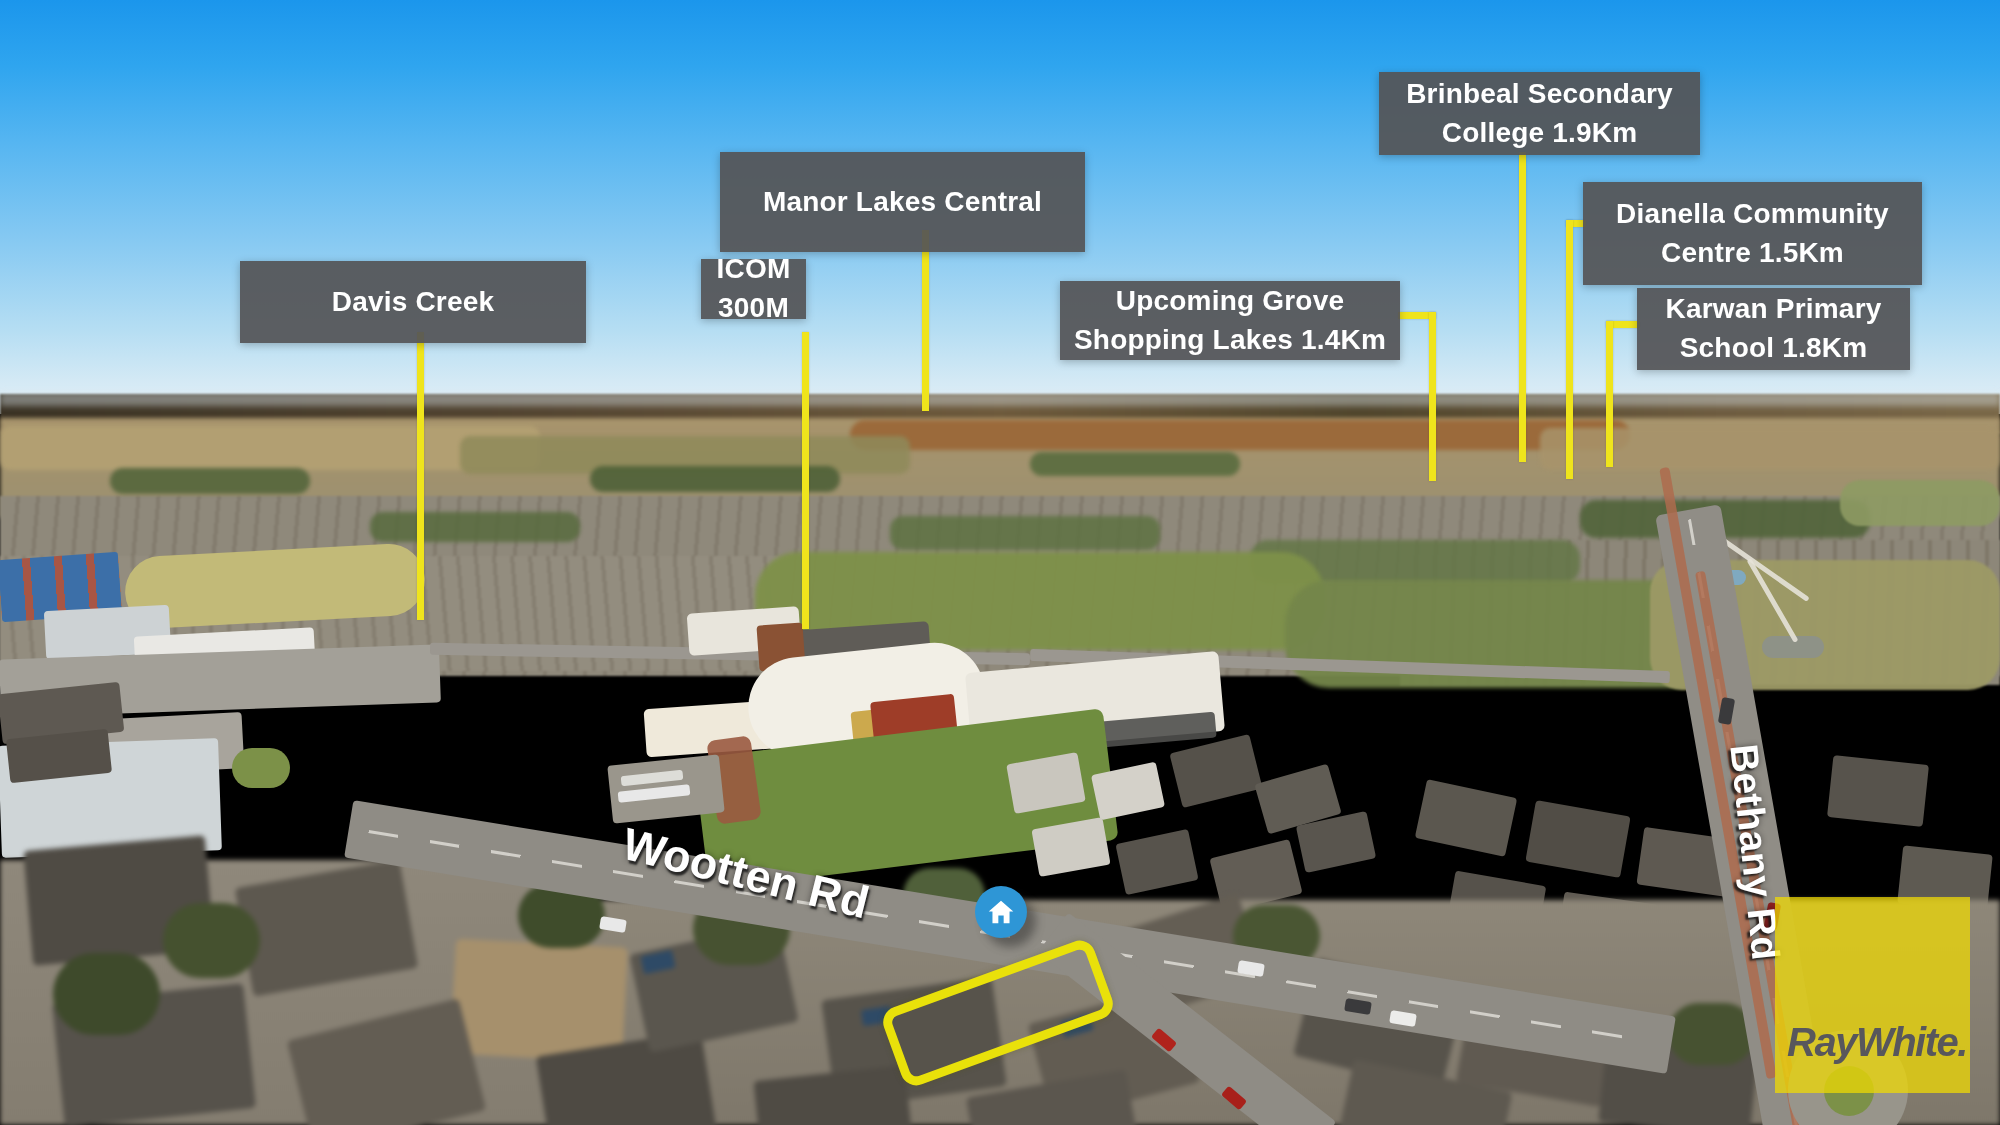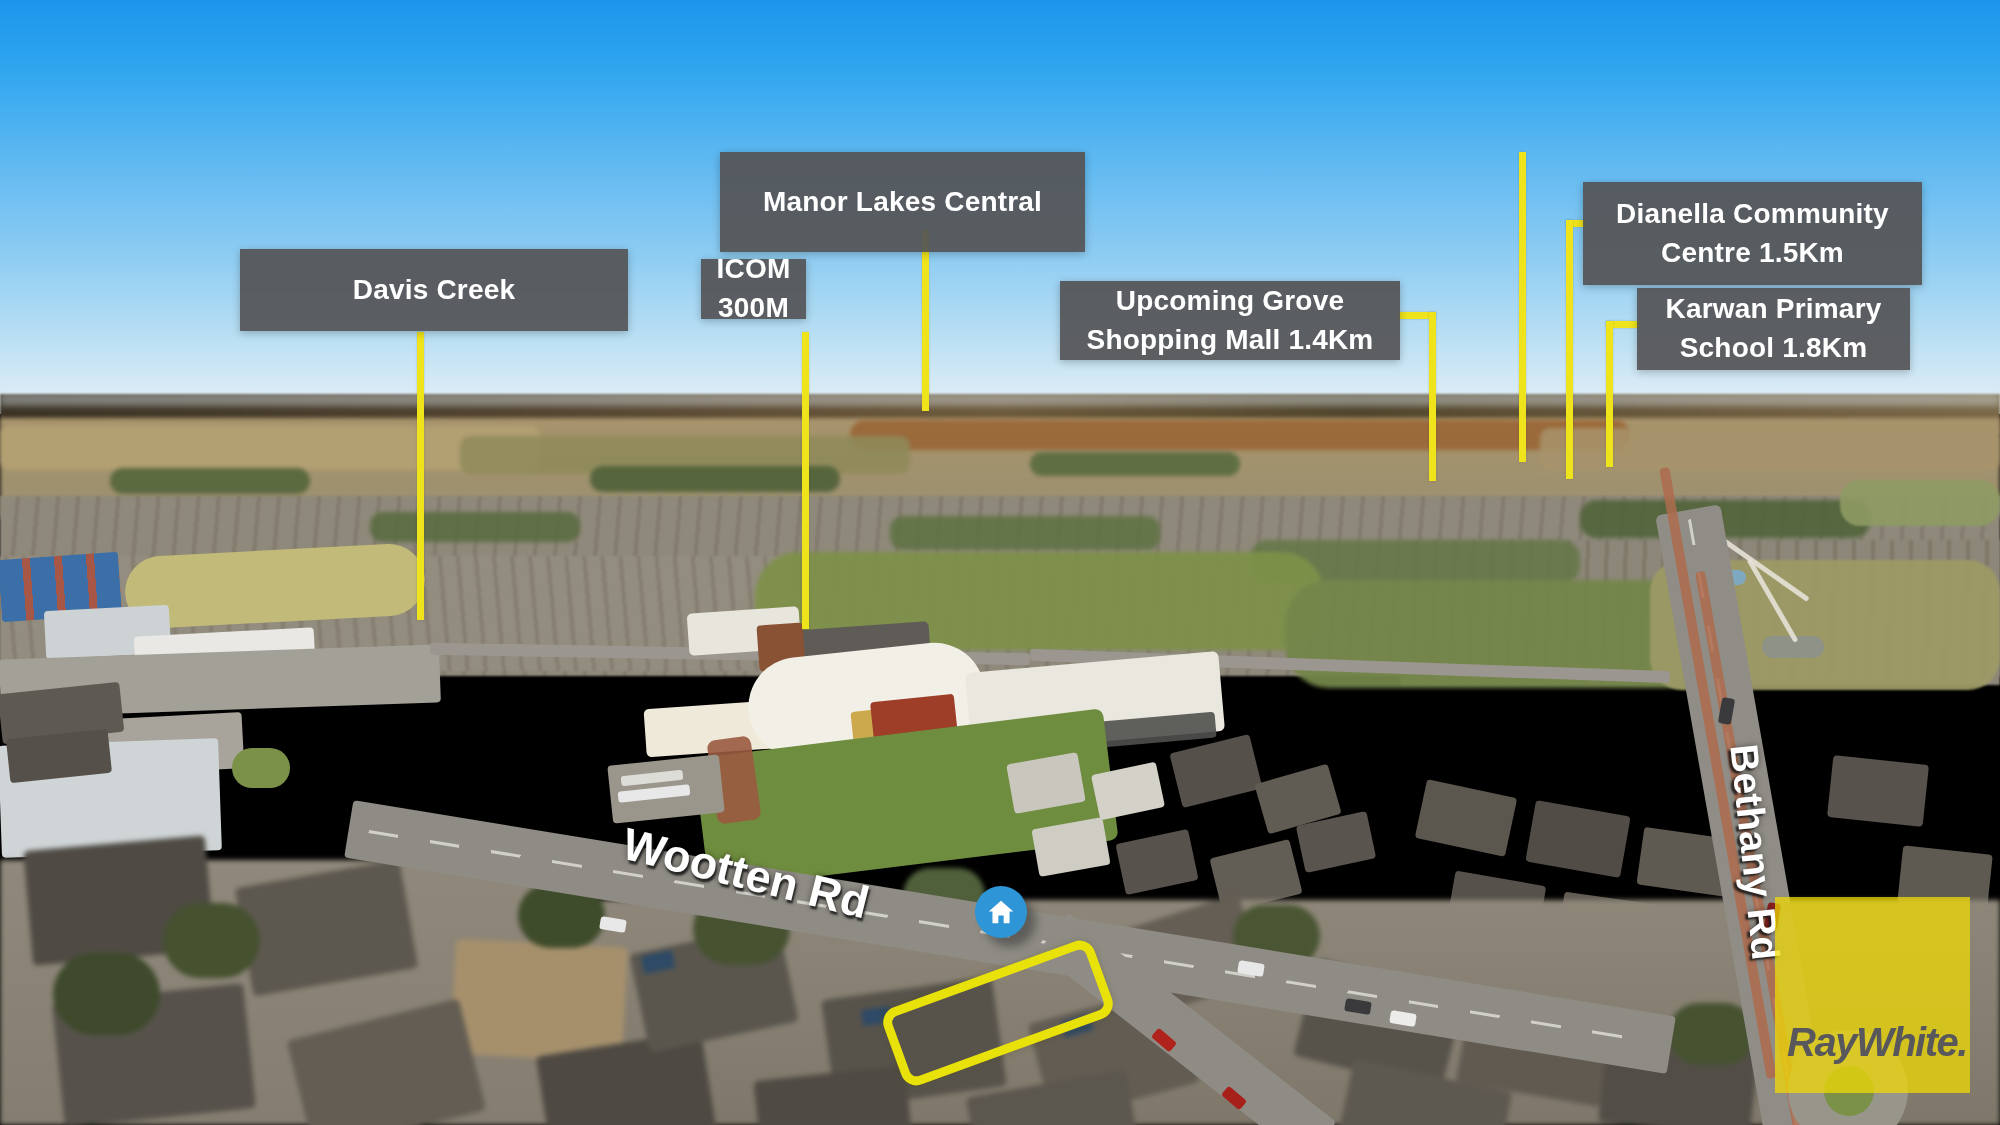--- a/index.html
+++ b/index.html
@@ -162,33 +162,37 @@
   <div class="leader" style="left:922px;top:230px;width:7px;height:181px"></div>
   <div class="leader" style="left:802px;top:332px;width:7px;height:297px"></div>
   <div class="leader" style="left:1398px;top:312px;width:38px;height:7px"></div>
   <div class="leader" style="left:1429px;top:312px;width:7px;height:169px"></div>
   <div class="leader" style="left:1519px;top:152px;width:7px;height:310px"></div>
   <div class="leader" style="left:1566px;top:220px;width:20px;height:7px"></div>
   <div class="leader" style="left:1566px;top:220px;width:7px;height:259px"></div>
   <div class="leader" style="left:1606px;top:321px;width:34px;height:7px"></div>
   <div class="leader" style="left:1606px;top:321px;width:7px;height:146px"></div>
 
-  <div class="callout" style="left:240px;top:249px;width:388px;height:82px">
+  <div class="callout" style="left:240px;top:261px;width:346px;height:82px">
     <span>Davis Creek</span>
   </div>
   <div class="callout" style="left:720px;top:152px;width:365px;height:100px">
     <span>Manor Lakes Central</span>
   </div>
   <div class="callout" style="left:701px;top:259px;width:105px;height:60px">
     <span>ICOM</span>
     <span>300M</span>
   </div>
   <div class="callout" style="left:1060px;top:281px;width:340px;height:79px">
     <span>Upcoming Grove</span>
-    <span>Shopping Mall 1.4Km</span>
+    <span>Shopping Lakes 1.4Km</span>
+  </div>
+  <div class="callout" style="left:1379px;top:72px;width:321px;height:83px">
+    <span>Brinbeal Secondary</span>
+    <span>College 1.9Km</span>
   </div>
   <div class="callout" style="left:1583px;top:182px;width:339px;height:103px">
     <span>Dianella Community</span>
     <span>Centre 1.5Km</span>
   </div>
   <div class="callout" style="left:1637px;top:288px;width:273px;height:82px">
     <span>Karwan Primary</span>
     <span>School 1.8Km</span>
   </div>
 

